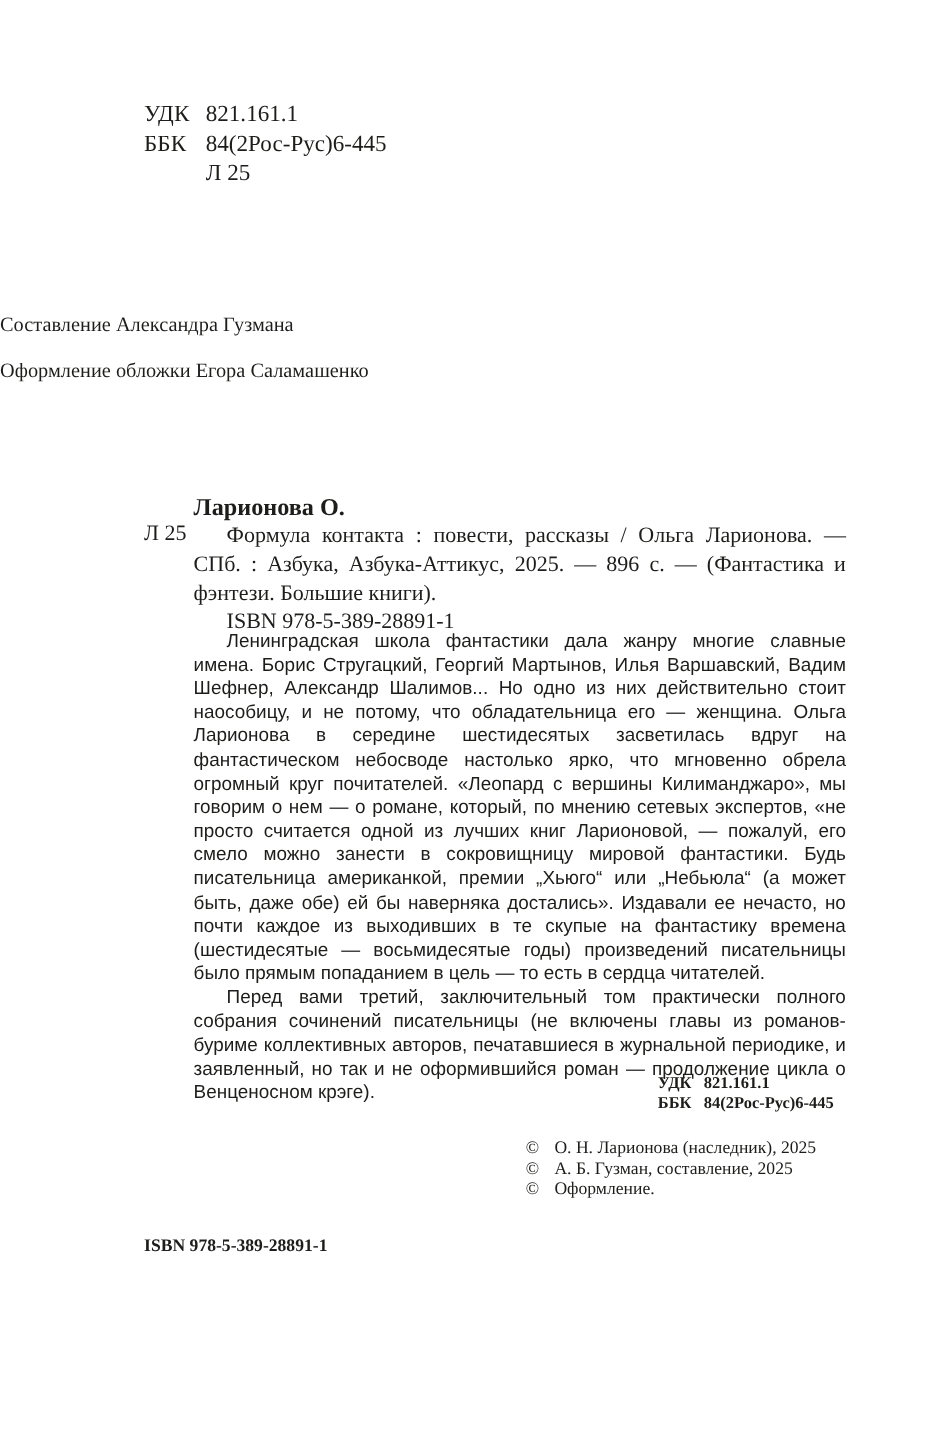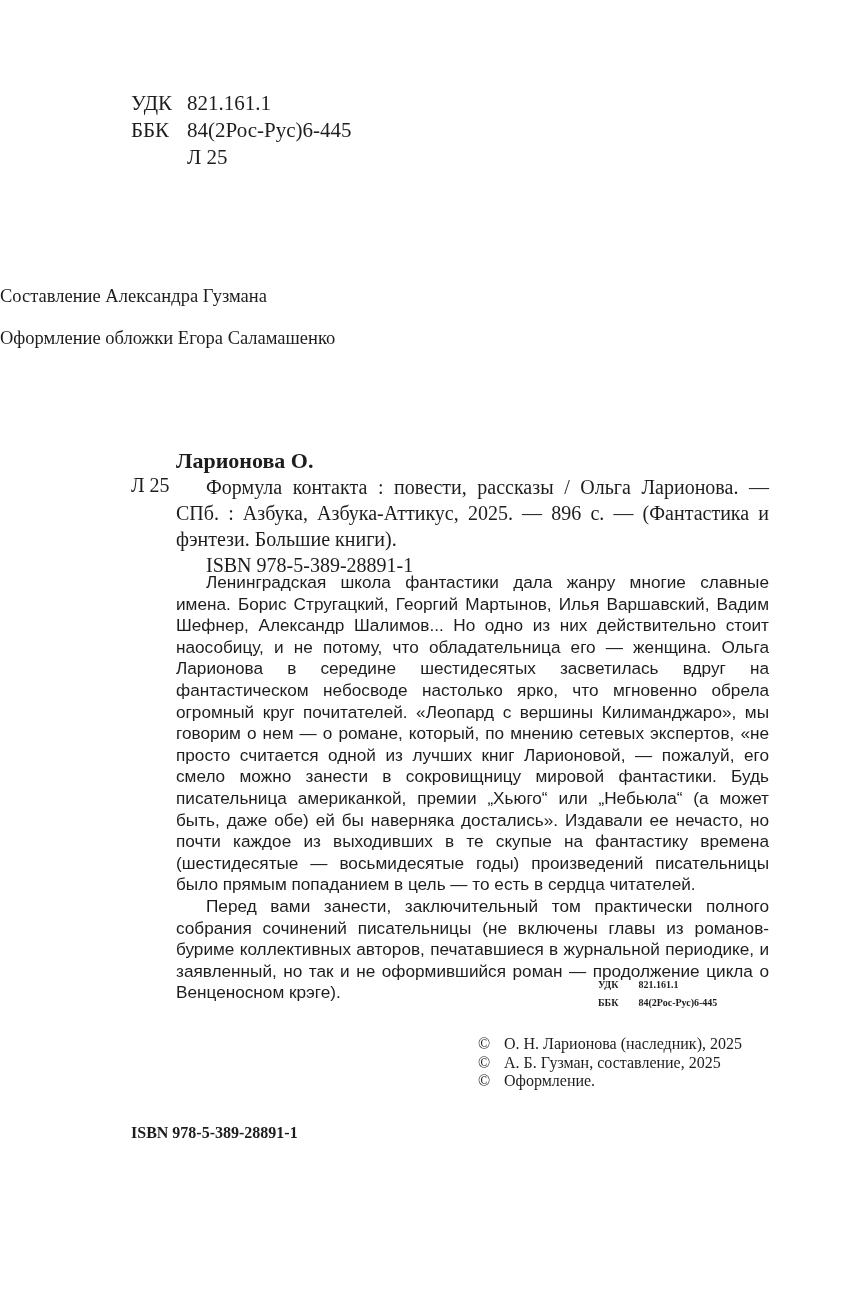--- a/index.html
+++ b/index.html
@@ -27,21 +27,21 @@
     .biblio .first { text-indent: 30px; }
     .isbn-line { padding-left: 30px; }
 
     .annot {
       position: absolute; left: 176px; top: 572px; width: 593px;
       font-size: 17.2px; line-height: 21.6px; text-align: justify;
       font-family: Liberation Sans, sans-serif;
     }
     .annot p { margin: 0; text-indent: 30px; }
 
-    .codes2 { left: 598px; top: 976px; font-size: 10px; font-weight: bold; line-height: 18px; }
+    .codes2 { left: 598px; top: 976px; font-size: 15px; font-weight: bold; line-height: 18px; }
     .codes2 .k { display: inline-block; width: 38px; }
 
     .copyright {
       left: 478px; top: 1035px; font-size: 16px; line-height: 18.6px;
     }
     .copyright .row { display: flex; }
     .copyright .sym { width: 26px; }
     .copyright .cont { padding-left: 26px; }
     .copyright sup { font-size: 9px; }
 
@@ -67,21 +67,21 @@
 
 <div class="abs author">Ларионова О.</div>
 <div class="abs shelf">Л 25</div>
 <div class="biblio">
   <div class="first">Формула контакта : повести, рассказы / Ольга Ларионова. — СПб. : Азбука, Азбука-Аттикус, 2025. — 896 с. — (Фантастика и фэнтези. Большие книги).</div>
   <div class="isbn-line">ISBN 978-5-389-28891-1</div>
 </div>
 
 <div class="annot">
   <p>Ленинградская школа фантастики дала жанру многие славные имена. Борис Стругацкий, Георгий Мартынов, Илья Варшавский, Вадим Шефнер, Александр Шалимов... Но одно из них действительно стоит наособицу, и не потому, что обладательница его — женщина. Ольга Ларионова в середине шестидесятых засветилась вдруг на фантастическом небосводе настолько ярко, что мгновенно обрела огромный круг почитателей. «Леопард с вершины Килиманджаро», мы говорим о нем — о романе, который, по мнению сетевых экспертов, «не просто считается одной из лучших книг Ларионовой, — пожалуй, его смело можно занести в сокровищницу мировой фантастики. Будь писательница американкой, премии „Хьюго“ или „Небьюла“ (а может быть, даже обе) ей бы наверняка достались». Издавали ее нечасто, но почти каждое из выходивших в те скупые на фантастику времена (шестидесятые — восьмидесятые годы) произведений писательницы было прямым попаданием в цель — то есть в сердца читателей.</p>
-  <p>Перед вами занести, заключительный том практически полного собрания сочинений писательницы (не включены главы из романов-буриме коллективных авторов, печатавшиеся в журнальной периодике, и заявленный, но так и не оформившийся роман — продолжение цикла о Венценосном крэге).</p>
+  <p>Перед вами третий, заключительный том практически полного собрания сочинений писательницы (не включены главы из романов-буриме коллективных авторов, печатавшиеся в журнальной периодике, и заявленный, но так и не оформившийся роман — продолжение цикла о Венценосном крэге).</p>
 </div>
 
 <div class="abs codes2">
   <div>
     <span class="k">УДК</span>
     <span>821.161.1</span>
   </div>
   <div>
     <span class="k">ББК</span>
     <span>84(2Рос-Рус)6-445</span>

